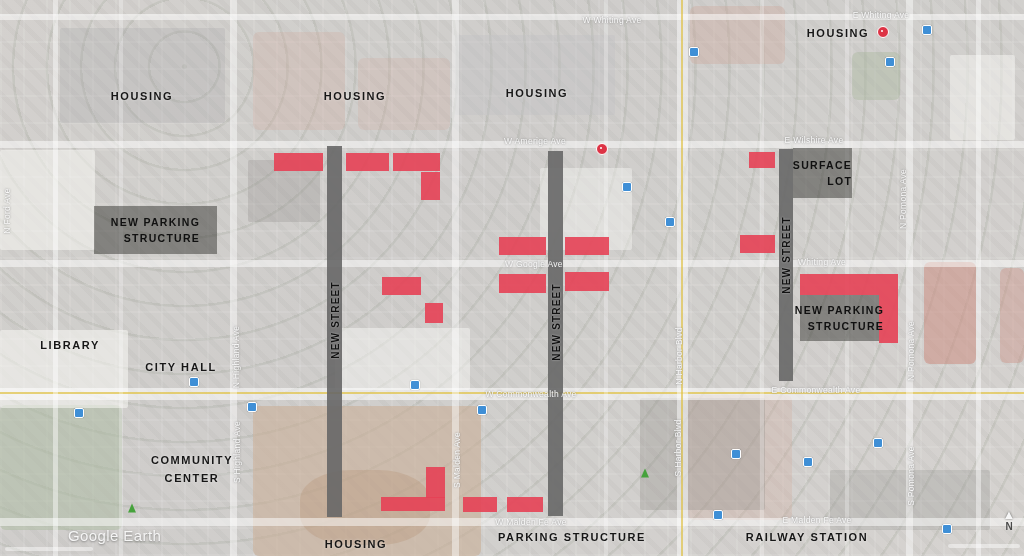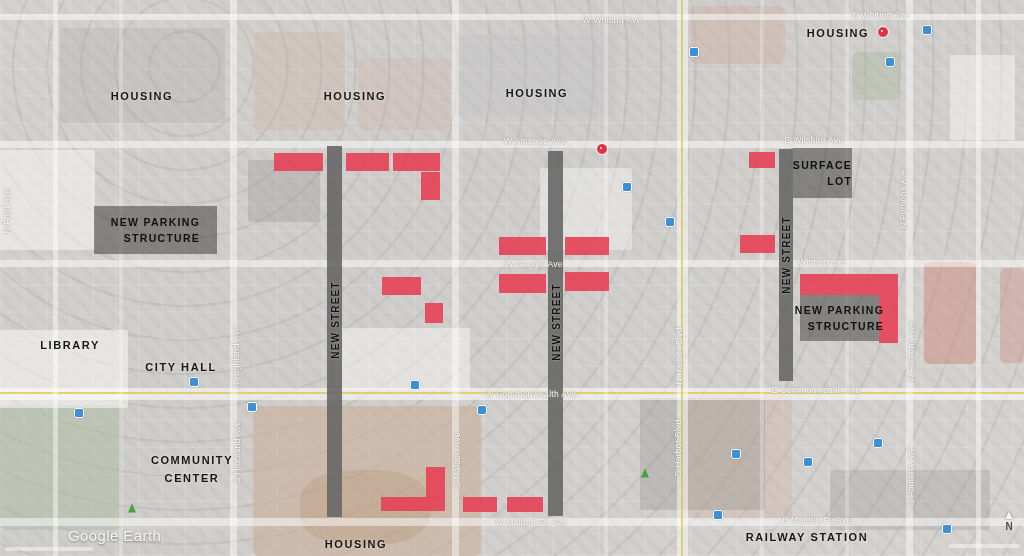--- a/index.html
+++ b/index.html
@@ -146,20 +146,21 @@
 STRUCTURE</div>
     <div class="area-label" style="left: 122px; top: 97px;">HOUSING</div>
     <div class="area-label" style="left: 335px; top: 97px;">HOUSING</div>
     <div class="area-label" style="left: 517px; top: 94px;">HOUSING</div>
     <div class="area-label" style="left: 818px; top: 34px;">HOUSING</div>
     <div class="area-label" style="left: 50px; top: 346px;">LIBRARY</div>
     <div class="area-label" style="left: 161px; top: 368px;">CITY HALL</div>
     <div class="area-label" style="left: 172px; top: 470px;">COMMUNITY
 CENTER</div>
     <div class="area-label" style="left: 336px; top: 545px;">HOUSING</div>
+    <div class="area-label" style="left: 552px; top: 538px;">PARKING STRUCTURE</div>
     <div class="area-label" style="left: 787px; top: 538px;">RAILWAY STATION</div>
     <div class="street-label" style="left: 612px; top: 20px;">W Whiting Ave</div>
     <div class="street-label" style="left: 881px; top: 15px;">E Whiting Ave</div>
     <div class="street-label" style="left: 535px; top: 141px;">W Amerige Ave</div>
     <div class="street-label" style="left: 814px; top: 140px;">E Wilshire Ave</div>
     <div class="street-label" style="left: 534px; top: 264px;">W Google Ave</div>
     <div class="street-label" style="left: 822px; top: 262px;">Whiting Ave</div>
     <div class="street-label" style="left: 531px; top: 394px;">W Commonwealth Ave</div>
     <div class="street-label" style="left: 816px; top: 390px;">E Commonwealth Ave</div>
     <div class="street-label" style="left: 531px; top: 522px;">W Malden Fe Ave</div>

